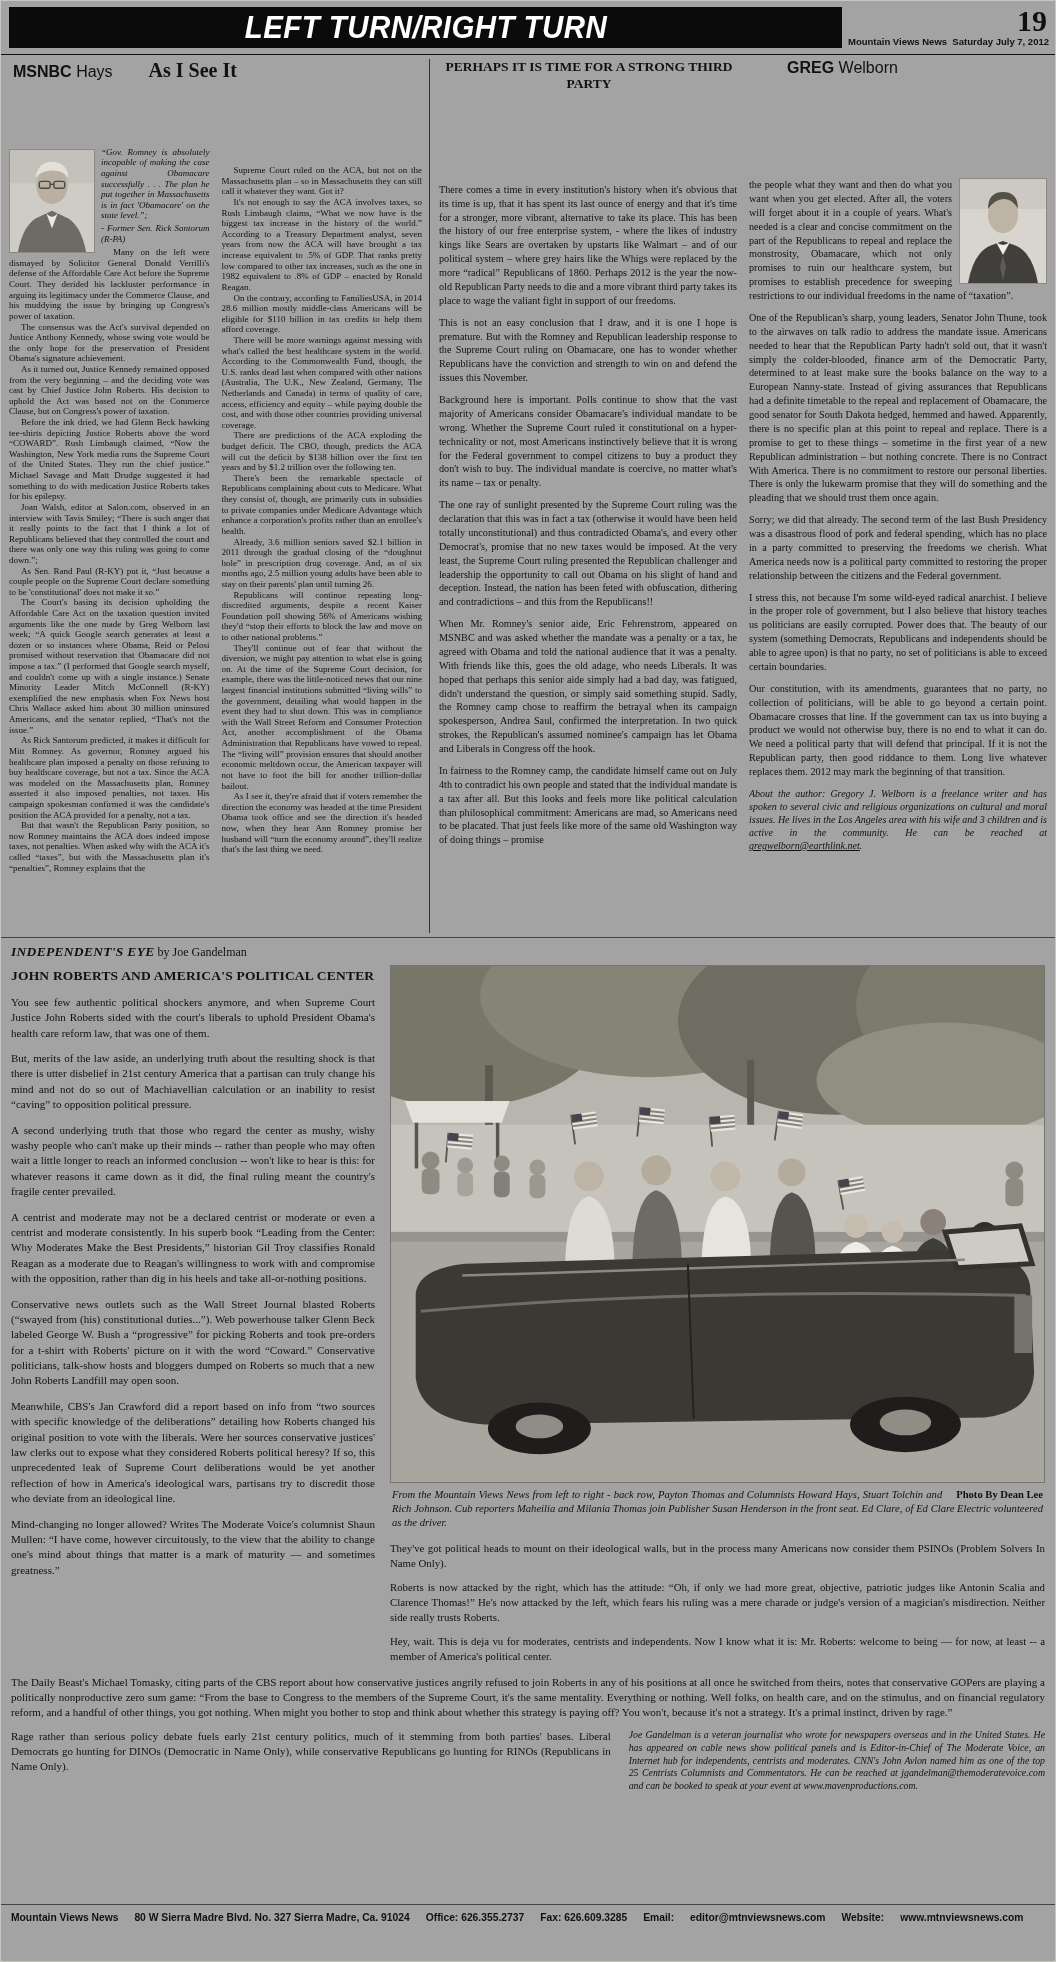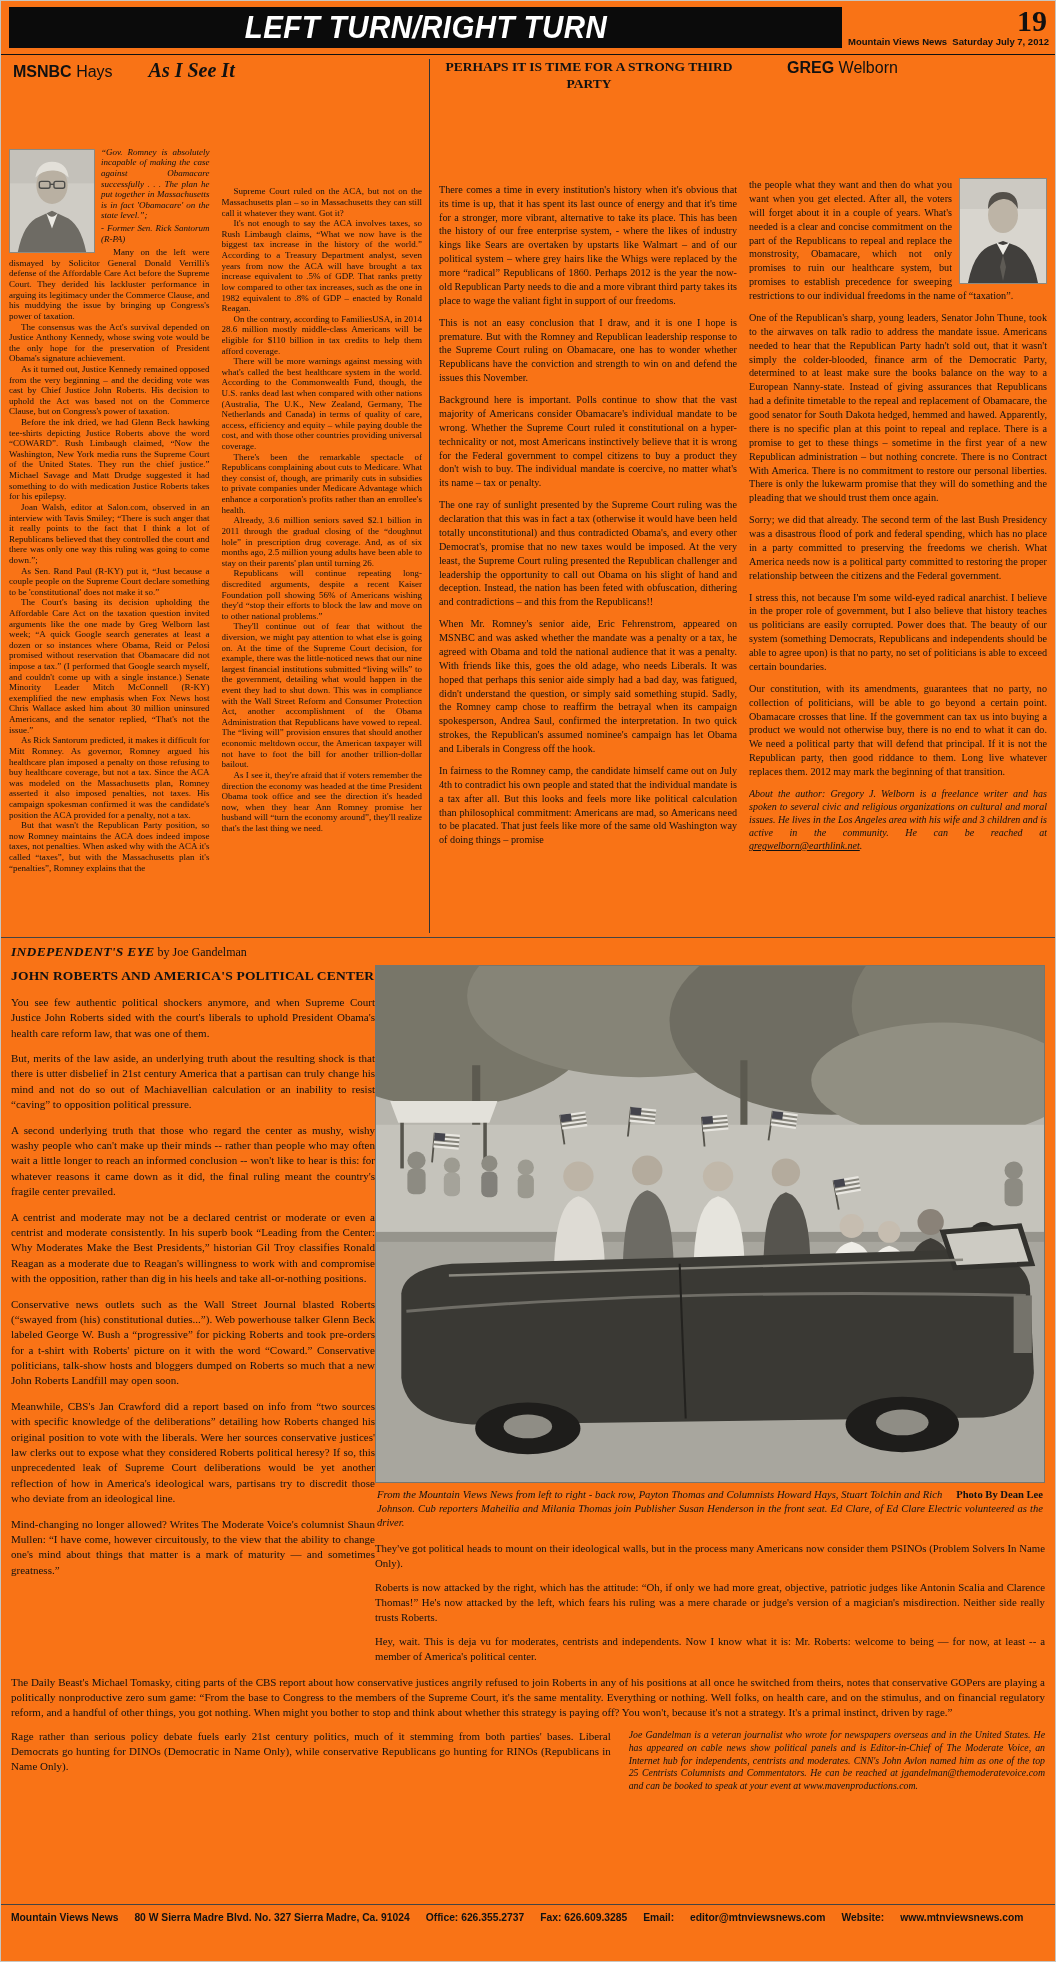--- a/index.html
+++ b/index.html
@@ -1,21 +1,21 @@
 <!DOCTYPE html>
 <html><head>
 <meta charset="utf-8">
 <style>
   * { box-sizing: border-box; margin: 0; padding: 0; }
   html,body { background:#ffffff; }
   .page {
     position: relative;
     width: 1056px;
     height: 1962px;
-    background: #f97316;
+    background: #a3a3a3;
     color: #111;
     font-family: "Liberation Serif", serif;
     border: 1px solid #c8c6c0;
     overflow: hidden;
   }
 
   
   .masthead { display:flex; align-items:flex-start; padding:6px 8px 0 8px; height:54px; border-bottom:1.5px solid #111; }
   .banner { flex:1; background:#0b0b0b; color:#fff; height:41px; display:flex; align-items:center; justify-content:center; }
   .banner-title { font-family:"Liberation Sans", sans-serif; font-weight:bold; font-style:italic; font-size:32px; letter-spacing:.5px; transform:scaleX(.92); white-space:nowrap; }
@@ -25,21 +25,21 @@
 
   
   .top { display:flex; height:882px; padding:4px 8px 4px 8px; }
   .article-left { width:420px; padding-right:7px; display:flex; flex-direction:column; }
   .vrule { width:1px; background:#333; }
   .article-right { flex:1; padding-left:9px; display:flex; flex-direction:column; }
 
   .hays-head { display:flex; align-items:baseline; gap:36px; height:28px; padding-left:4px; }
   .byline { font-family:"Liberation Sans", sans-serif; font-size:16px; white-space:nowrap; }
   .byline .first { font-weight:bold; }
-  .col-title { font-size:20px; font-weight:bold; font-style:italic; }
+  .col-title { font-size:20px; font-weight:bold; }
 
   .cols { display:flex; gap:12px; flex:1; overflow:hidden;align-items:center; }
   .col { flex:1; overflow:hidden; text-align:justify; }
   .hays-col { font-size:9px; line-height:1.18; }
   .hays-col p { text-indent:12px; }
   .lede { font-style:italic; margin-bottom:3px; }
   .lede p { text-indent:0; }
   .portrait { float:left; width:86px; height:104px; margin:2px 6px 2px 0; border:1px solid #8b8981; }
   .portrait svg { display:block; width:100%; height:100%; }
   .attrib { text-indent:0 !important; margin-top:2px; }
@@ -53,21 +53,21 @@
   .portrait-r { float:right; width:88px; height:106px; margin:0 0 4px 7px; border:1px solid #8b8981; }
   .portrait-r svg { display:block; width:100%; height:100%; }
   .about-author { font-style:italic; font-size:10px; line-height:1.3; }
   .about-author .mail { text-decoration:underline; }
 
   
   .bottom { border-top:1px solid #444; border-bottom:1px solid #444; margin:0 0; padding:6px 10px 4px 10px; height:968px; overflow:hidden; }
   .kicker { font-size:13.5px; margin-bottom:5px; }
   .kicker .kicker-title { font-weight:bold; font-style:italic; letter-spacing:.3px; }
   .kicker .kicker-by { font-size:12px; }
-  .bottom-grid { display:flex; }
+  .bottom-grid { display:flex; gap:15px; }
   .bot-left { width:364px; font-size:11px; line-height:1.4; text-align:justify; overflow:hidden; }
   .bot-left h3 { font-size:13.5px; font-weight:bold; margin:2px 0 9px 0; letter-spacing:.2px; }
   .bot-left p { margin-bottom:10px; }
   .bot-right { flex:1; overflow:hidden; }
   .photo { width:100%; height:518px; background:#aeaca4; border:1px solid #77756d; }
   .photo svg { display:block; width:100%; height:100%; }
   .caption { font-style:italic; font-size:10.6px; line-height:1.3; margin:5px 2px 12px 2px; text-align:justify; }
   .credit { float:right; font-style:normal; font-weight:bold; padding-left:14px; }
   .bot-right .body-p { font-size:10.8px; line-height:1.38; text-align:justify; margin-bottom:9px; }
   .wide-para { font-size:11px; line-height:1.38; text-align:justify; margin:2px 0 9px 0; }
@@ -136,20 +136,21 @@
           <p>As Sen. Rand Paul (R-KY) put it, “Just because a couple people on the Supreme Court declare something to be 'constitutional' does not make it so.”</p>
           <p>The Court's basing its decision upholding the Affordable Care Act on the taxation question invited arguments like the one made by Greg Welborn last week; “A quick Google search generates at least a dozen or so instances where Obama, Reid or Pelosi promised without reservation that Obamacare did not impose a tax.”  (I performed that Google search myself, and couldn't come up with a single instance.)  Senate Minority Leader Mitch McConnell (R-KY) exemplified the new emphasis when Fox News host Chris Wallace asked him about 30 million uninsured Americans, and the senator replied, “That's not the issue.”</p>
           <p>As Rick Santorum predicted, it makes it difficult for Mitt Romney.  As governor, Romney argued his healthcare plan imposed a penalty on those refusing to buy healthcare coverage, but not a tax.  Since the ACA was modeled on the Massachusetts plan, Romney asserted it also imposed penalties, not taxes.  His campaign spokesman confirmed it was the candidate's position the ACA provided for a penalty, not a tax.</p>
           <p>But that wasn't the Republican Party position, so now Romney maintains the ACA does indeed impose taxes, not penalties.  When asked why with the ACA it's called “taxes”, but with the Massachusetts plan it's “penalties”, Romney explains that the</p>
         </div>
         <div class="col hays-col">
           <p>Supreme Court ruled on the ACA, but not on the Massachusetts plan – so in Massachusetts they can still call it whatever they want.  Got it?</p>
           <p>It's not enough to say the ACA involves taxes, so Rush Limbaugh claims, “What we now have is the biggest tax increase in the history of the world.”  According to a Treasury Department analyst, seven years from now the ACA will have brought a tax increase equivalent to .5% of GDP.  That ranks pretty low compared to other tax increases, such as the one in 1982 equivalent to .8% of GDP – enacted by Ronald Reagan.</p>
           <p>On the contrary, according to FamiliesUSA, in 2014 28.6 million mostly middle-class Americans will be eligible for $110 billion in tax credits to help them afford coverage.</p>
           <p>There will be more warnings against messing with what's called the best healthcare system in the world.  According to the Commonwealth Fund, though, the U.S. ranks dead last when compared with other nations (Australia, The U.K., New Zealand, Germany, The Netherlands and Canada) in terms of quality of care, access, efficiency and equity – while paying double the cost, and with those other countries providing universal coverage.</p>
+          <p>There are predictions of the ACA exploding the budget deficit.  The CBO, though, predicts the ACA will cut the deficit by $138 billion over the first ten years and by $1.2 trillion over the following ten.</p>
           <p>There's been the remarkable spectacle of Republicans complaining about cuts to Medicare.  What they consist of, though, are primarily cuts in subsidies to private companies under Medicare Advantage which enhance a corporation's profits rather than an enrollee's health.</p>
           <p>Already, 3.6 million seniors saved $2.1 billion in 2011 through the gradual closing of the “doughnut hole” in prescription drug coverage.  And, as of six months ago, 2.5 million young adults have been able to stay on their parents' plan until turning 26.</p>
           <p>Republicans will continue repeating long-discredited arguments, despite a recent Kaiser Foundation poll showing 56% of Americans wishing they'd “stop their efforts to block the law and move on to other national problems.”</p>
           <p>They'll continue out of fear that without the diversion, we might pay attention to what else is going on.  At the time of the Supreme Court decision, for example, there was the little-noticed news that our nine largest financial institutions submitted “living wills” to the government, detailing what would happen in the event they had to shut down.  This was in compliance with the Wall Street Reform and Consumer Protection Act, another accomplishment of the Obama Administration that Republicans have vowed to repeal.  The “living will” provision ensures that should another economic meltdown occur, the American taxpayer will not have to foot the bill for another trillion-dollar bailout.</p>
           <p>As I see it, they're afraid that if voters remember the direction the economy was headed at the time President Obama took office and see the direction it's headed now, when they hear Ann Romney promise her husband will “turn the economy around”, they'll realize that's the last thing we need.</p>
         </div>
       </div>
     </article>
 
     <div class="vrule"></div>

